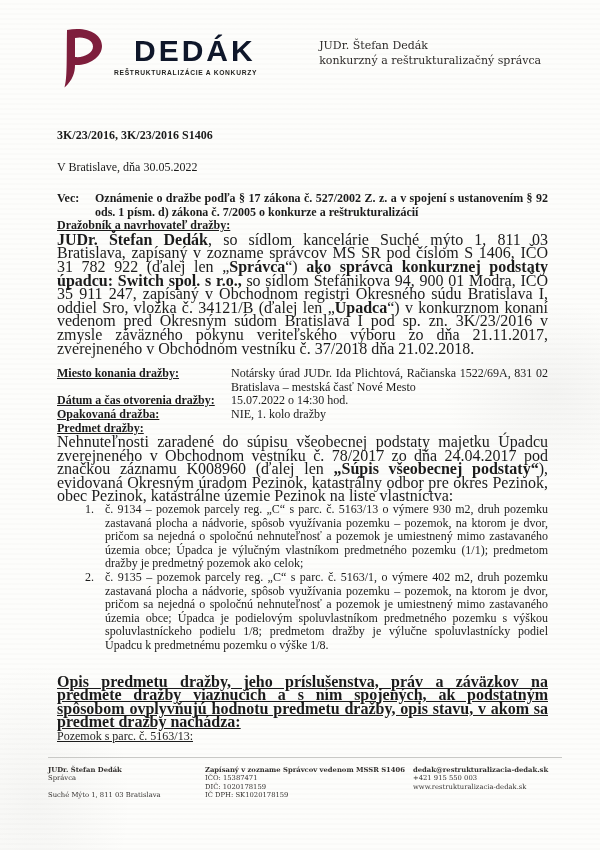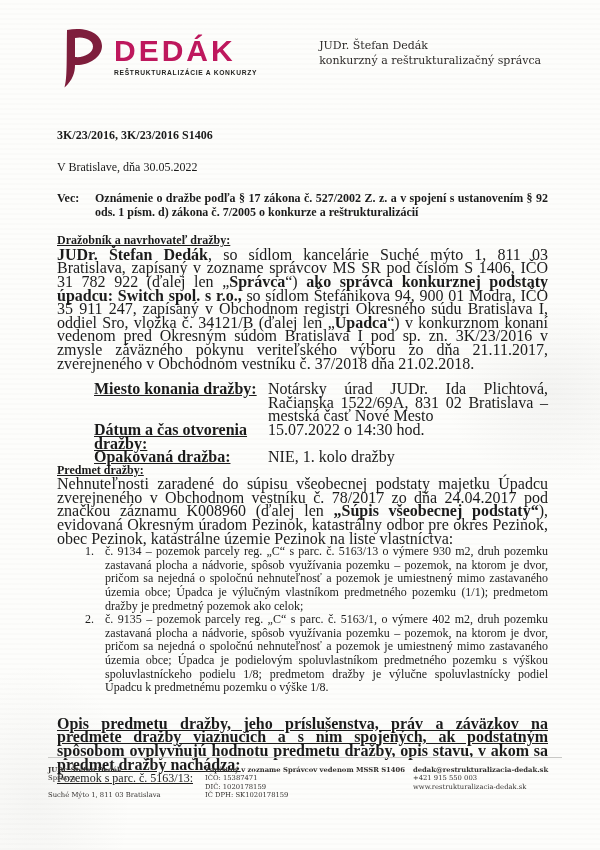--- a/index.html
+++ b/index.html
@@ -21,21 +21,21 @@
   .content { position:absolute; left:57px; right:52px; top:0; }
 
   
   .letterhead { display:flex; align-items:flex-start; margin-top:28px; }
   .logo { display:flex; align-items:flex-start; }
   .logo svg { display:block; margin-right:5px; }
   .logo-text { padding-top:8px; }
   .brand {
     font-family:"Liberation Sans", sans-serif;
     font-weight:bold; font-size:30px; line-height:30px;
-    letter-spacing:3px; color:#be185d;
+    letter-spacing:3px; color:#0f172a;margin-left:20px;
   }
   .tagline {
     font-family:"Liberation Sans", sans-serif;
     font-weight:bold; font-size:6.7px; letter-spacing:0.7px;
     color:#242422; margin-top:3px;
   }
   .lh-right {
     font-family:"DejaVu Serif", serif;
     font-size:11px; line-height:15px; color:#2e2b29;
     margin-left:62px; padding-top:10px;
@@ -45,22 +45,22 @@
   .ref { margin-top:40px; font-weight:bold; font-size:12px; }
   .dateline { margin-top:17px; font-size:12px; }
   .subject { display:flex; margin-top:17px; font-weight:bold; font-size:12px; line-height:13.6px; }
   .subject-label { width:38px; flex:none; }
   .subject-text { flex:1; text-align:justify; }
 
   .h-u { font-weight:bold; text-decoration:underline; font-size:12px; line-height:13.6px; }
   p.body-p { margin:0; font-size:16px; line-height:13.6px; text-align:justify; }
   .b { font-weight:bold; }
 
-  .sec-auctioneer { margin-top:15px; }
-  .details { margin-top:12px; font-size:16px; line-height:13.6px;margin-left:37px; }
+  .sec-auctioneer { }
+  .details { margin-top:12px; font-size:12px; line-height:13.6px; }
   .details-row { display:flex; }
   .details-label { width:174px; flex:none; font-weight:bold; text-decoration:underline; }
   .details-value { flex:1; text-align:justify; }
 
   .sec-predmet { margin-top:0; }
   .auction-item { display:flex; padding-left:28px; font-size:12px; line-height:13.6px; }
   .li-num { width:20px; flex:none; }
   .li-text { flex:1; text-align:justify; }
 
   .sec-opis { margin-top:22px; }

